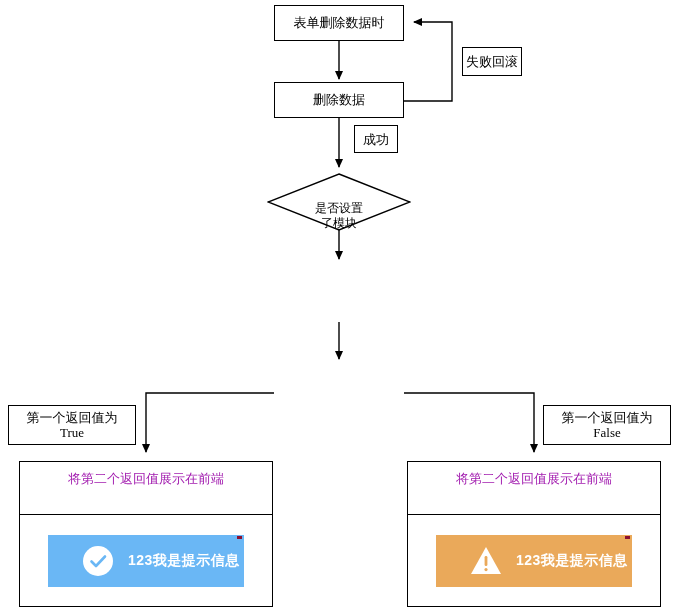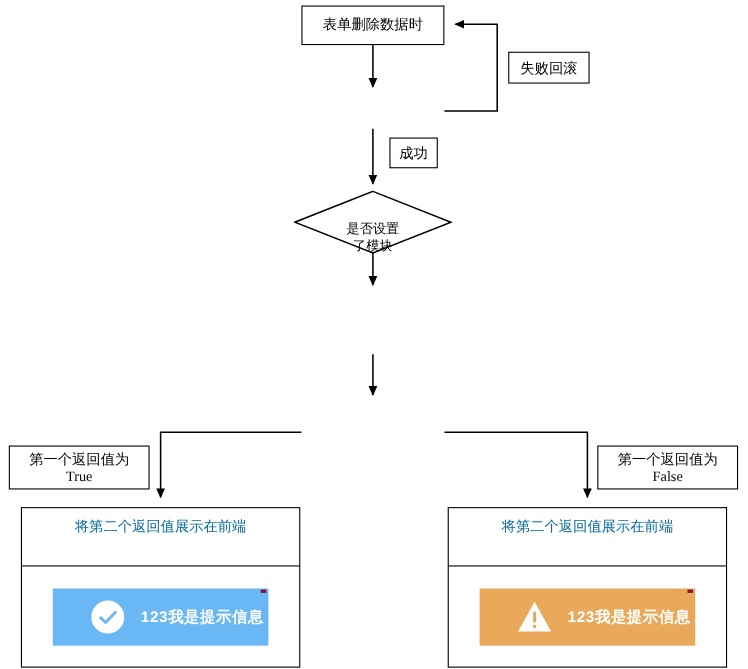--- a/index.html
+++ b/index.html
@@ -88,21 +88,21 @@
   }
   .panel-header {
     box-sizing: border-box;
     height: 53px;
     border-bottom: 1px solid #000000;
     display: flex;
     align-items: flex-start;
     justify-content: center;
     padding-top: 8px;
     font-size: 13px;
-    color: #0369a1;
+    color: #a21caf;
   }
   .panel-body {
     position: relative;
     height: 91px;
     display: flex;
     align-items: center;
     justify-content: center;
   }
   .toast {
     position: relative;
@@ -164,22 +164,25 @@
       <path d="M274,393 L146,393 L146,452" marker-end="url(#arrow)"></path>
 
       <path d="M404,393 L534,393 L534,452" marker-end="url(#arrow)"></path>
     </g>
   </svg>
 
   <div class="node" style="left:274px; top:5px; width:130px; height:36px;">
     <span class="zh">表单删除数据时</span>
   </div>
 
-
-  <div class="label-box" style="left:462px; top:47px; width:74px; height:29px;justify-content:center;">
+  <div class="node" style="left:274px; top:82px; width:130px; height:36px;">
+    <span class="zh">删除数据</span>
+  </div>
+
+  <div class="label-box" style="left:462px; top:47px; width:60px; height:29px;justify-content:center;">
     <span class="zh">失败回滚</span>
   </div>
 
   <div class="label-box" style="left:354px; top:125px; width:44px; height:28px;">
     <span class="zh">成功</span>
   </div>
 
   <div class="diamond-wrap" style="left:267px; top:173px; width:144px; height:58px;">
     <svg width="144" height="58" viewBox="0 0 144 58" xmlns="http://www.w3.org/2000/svg">
       <polygon points="72,1 143,29 72,57 1,29" fill="#ffffff" stroke="#000000" stroke-width="1.4"></polygon>

